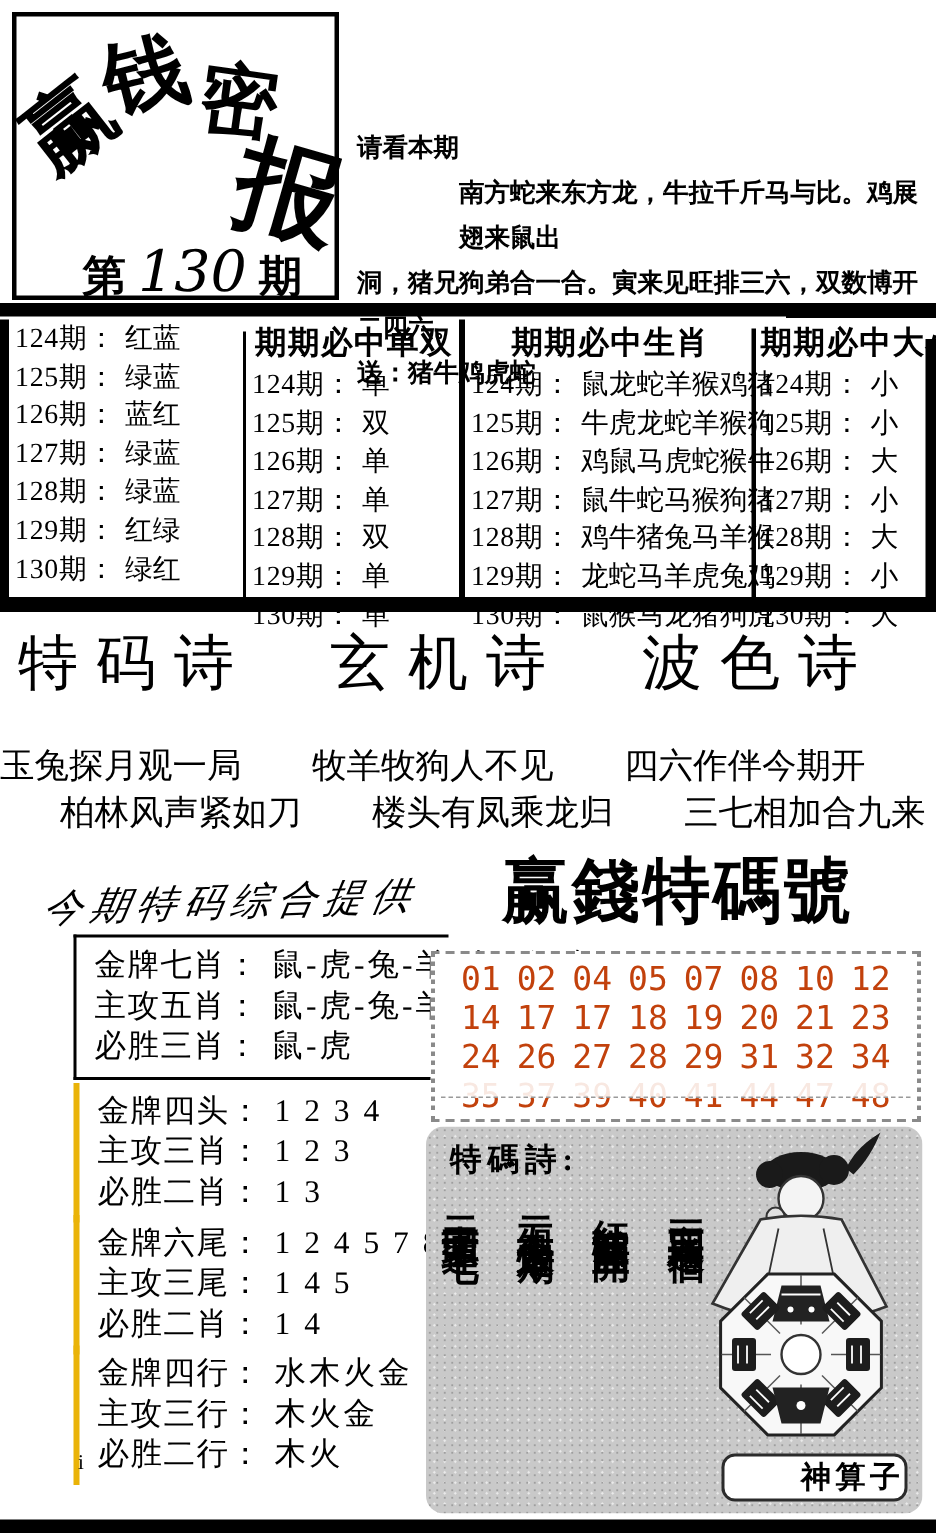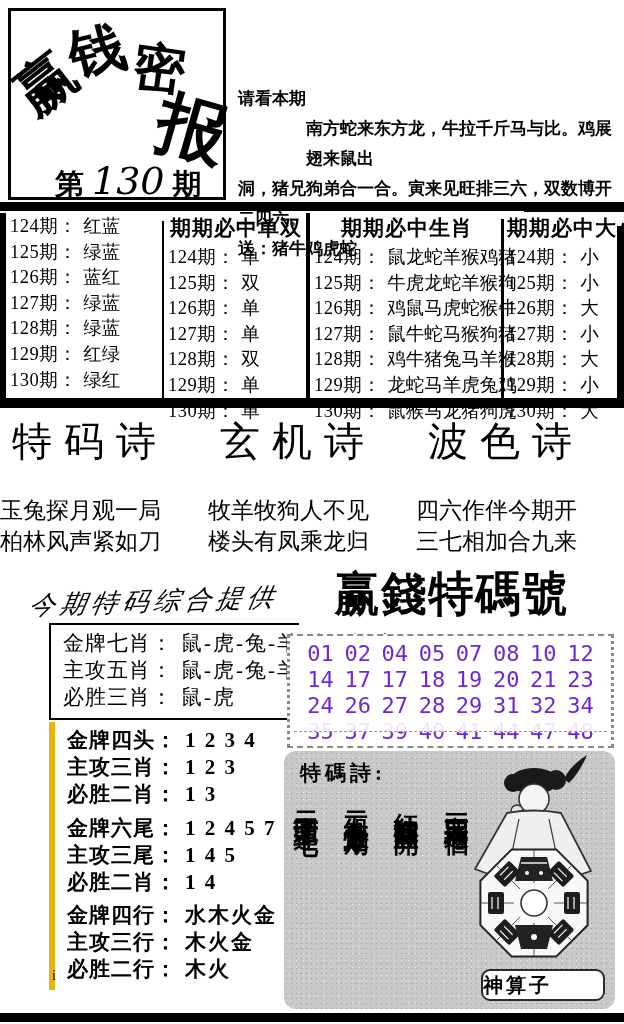--- a/index.html
+++ b/index.html
@@ -29,50 +29,50 @@
   .tv{margin-left:6px;}
   .col1{left:10px;width:150px;}
   .col2{left:168px;width:136px;}
   .col3{left:314px;width:186px;}
   .col4{left:507px;width:108px;}
   
   .poems{position:absolute;left:0;top:414px;width:624px;display:flex;}
   .poem{flex:1;text-align:left;}
   .poem .ptitle{font-size:40px;letter-spacing:12px;padding-left:12px;margin-bottom:26px;white-space:nowrap;}
   .poem .pline1{font-size:23px;white-space:nowrap;}
-  .poem .pline2{font-size:23px;white-space:nowrap;}
+  .poem .pline2{font-size:23px;white-space:nowrap;padding-left:40px;}
   
   .tips-header{position:absolute;left:30px;top:584px;font-size:26px;letter-spacing:5px;font-style:italic;transform:skewX(-12deg) rotate(-2deg);white-space:nowrap;}
   .tgroup{position:absolute;left:49px;width:236px;padding:5px 0 7px 12px;}
   .tgroup.boxed{border:2px solid #000;border-right:none;}
-  .tgroup.lined{border-left:6px solid #eab308;font-weight:bold;}
+  .tgroup.lined{border-left:4px solid #eab308;}
   .g1{top:623px;}
   .g2{top:722px;}
   .g3{top:810px;}
   .g4{top:897px;}
   .tiprow{font-size:21px;line-height:27px;white-space:nowrap;}
   .tiplabel{letter-spacing:1px;}
   .tipvalue{margin-left:8px;letter-spacing:2px;}
   .tips-footnote{position:absolute;left:52px;top:968px;font-size:14px;}
   
   .special-title{position:absolute;left:286px;top:564px;width:332px;text-align:center;font-size:45px;font-weight:bold;letter-spacing:2px;transform:scaleY(1.06);white-space:nowrap;}
   .stamp{position:absolute;left:287px;top:634px;width:327px;height:114px;background:#fff;border-top:2px dashed #8a8a8a;border-bottom:2px dashed #8a8a8a;border-left:3px dotted #8a8a8a;border-right:3px dotted #8a8a8a;box-sizing:border-box;}
   .numgrid{display:grid;grid-template-columns:repeat(8,1fr);padding:5px 12px 0 12px;row-gap:1px;}
-  .num{font-family:"DejaVu Sans Mono","Liberation Mono",monospace;font-size:22px;color:#6d28d9;text-align:center;line-height:25px;}
+  .num{font-family:"DejaVu Sans Mono","Liberation Mono",monospace;font-size:22px;color:#c2410c;text-align:center;line-height:25px;}
   .cut-strip{position:absolute;left:4px;right:4px;top:83px;height:12px;background:rgba(255,255,255,0.88);border-bottom:1px dashed #9a9a9a;}
   
   .gray-box{position:absolute;left:284px;top:751px;width:331px;height:258px;border-radius:12px;
     background-color:#c9c9c9;
     background-image:radial-gradient(#9e9e9e .8px,transparent .9px),radial-gradient(#ececec .8px,transparent .9px);
     background-size:5px 5px,7px 7px;background-position:0 0,2px 3px;}
   .pb-title{position:absolute;left:16px;top:8px;font-size:21px;font-weight:bold;letter-spacing:4px;white-space:nowrap;}
   .vpoem{position:absolute;left:8px;top:42px;width:178px;height:208px;display:flex;flex-direction:row-reverse;justify-content:space-between;}
   .vline{writing-mode:vertical-rl;text-orientation:upright;font-size:25px;font-weight:bold;letter-spacing:3px;line-height:1.1;}
   .deity{position:absolute;right:2px;top:2px;width:152px;height:218px;}
-  .deity-label{position:absolute;right:10px;bottom:8px;width:120px;height:28px;background:#fff;border:2px solid #2b2b2b;border-radius:9px;text-align:left;font-size:20px;font-weight:bold;line-height:28px;letter-spacing:3px;}
+  .deity-label{position:absolute;right:10px;bottom:8px;width:120px;height:28px;background:#fff;border:2px solid #2b2b2b;border-radius:9px;text-align:right;font-size:20px;font-weight:bold;line-height:28px;letter-spacing:3px;}
 </style>
 </head>
 <body>
 
 <div class="logo-box">
   <span class="logo-char lc1">赢</span>
   <span class="logo-char lc2">钱</span>
   <span class="logo-char lc3">密</span>
   <span class="logo-char lc4">报</span>
   <div class="issue-line">

